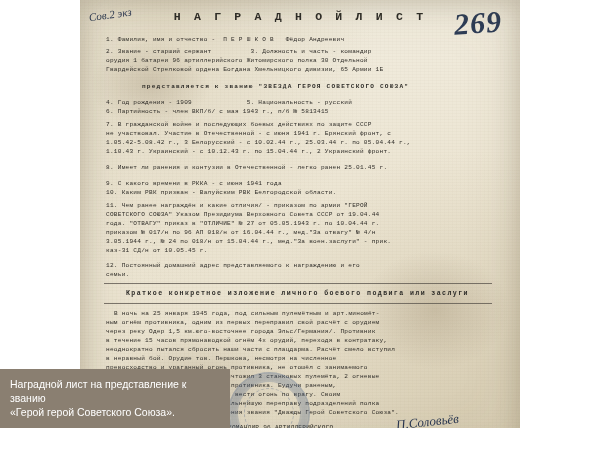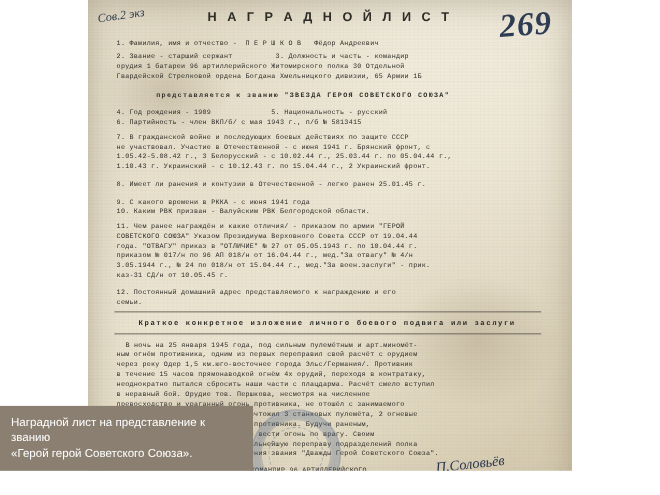--- a/index.html
+++ b/index.html
@@ -52,21 +52,21 @@
     position: absolute;
     inset: 0;
     box-shadow: inset 0 0 26px rgba(95,80,50,.28), inset 0 0 60px rgba(95,80,50,.12);
     pointer-events: none;
   }
   .doc-title {
     position: absolute;
     left: 0; right: 0;
     top: 10px;
     text-align: center;
-    font-family: Liberation Sans, sans-serif;
+    font-family: Liberation Mono, monospace;
     font-size: 11.5px;
     letter-spacing: 3.2px;
     color: #2b2a27;
     font-weight: bold;
     white-space: nowrap;
   }
   .typed {
     position: absolute;
     font-family: "Liberation Mono", monospace;
     color: #2f2d29;

